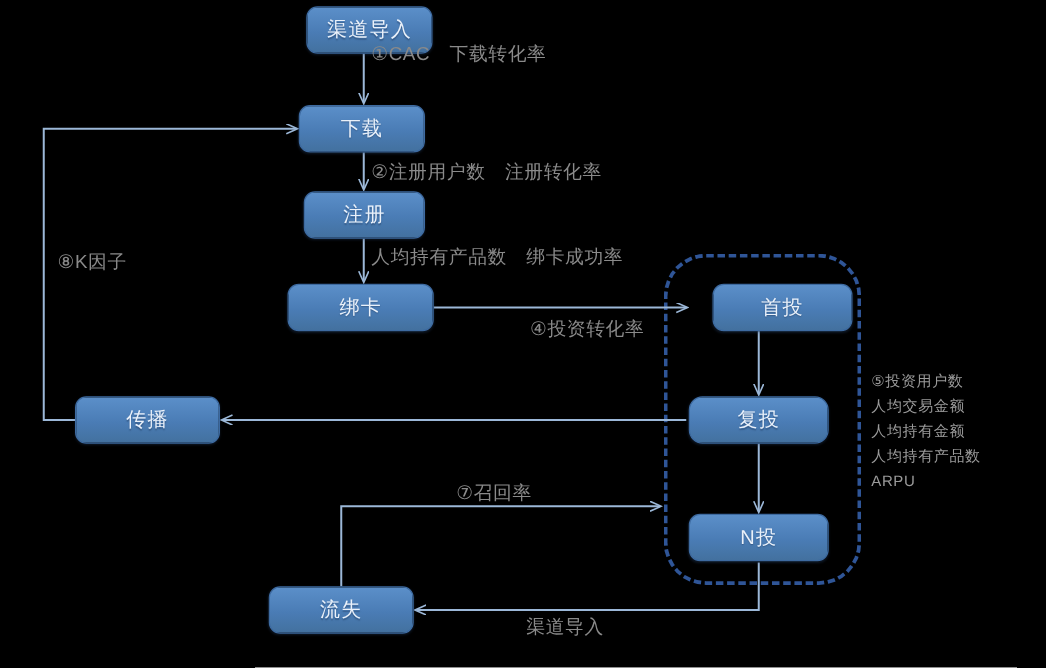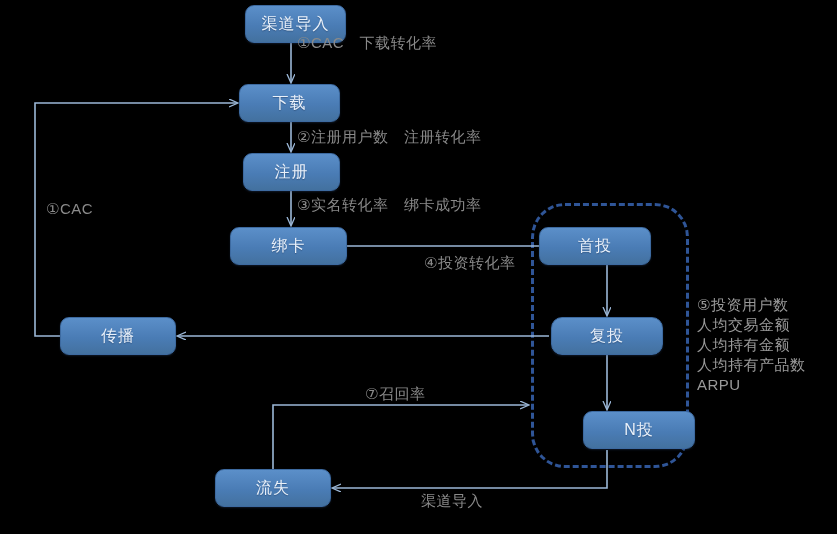--- a/index.html
+++ b/index.html
@@ -43,21 +43,21 @@
     position: absolute;
     color: #8a8a8a;
     font-size: 15px;
     white-space: pre;
     letter-spacing: 0.5px;
     user-select: none;
   }
   .metrics-block {
     position: absolute;
     color: #9a9a9a;
-    font-size: 15px;
+    font-size: 12px;
     line-height: 20px;
     white-space: pre-line;
     letter-spacing: 0.5px;
     user-select: none;
   }
   .dashed-group {
     position: absolute;
     box-sizing: border-box;
     border: 3px dashed #2f5597;
     border-radius: 34px;
@@ -106,43 +106,43 @@
   </div>
   <div class="node" id="n-download" style="left: 239px; top: 84px; width: 101px; height: 38px; font-family: Liberation Serif, serif;">
     <span class="node-label">下载</span>
   </div>
   <div class="node" id="n-register" style="left: 243px; top: 153px; width: 97px; height: 38px;">
     <span class="node-label">注册</span>
   </div>
   <div class="node" id="n-bindcard" style="left: 230px; top: 227px; width: 117px; height: 38px;">
     <span class="node-label">绑卡</span>
   </div>
-  <div class="node" id="n-first" style="left: 539px; top: 227px; width: 112px; height: 38px;">
+  <div class="node" id="n-first" style="left: 570px; top: 227px; width: 112px; height: 38px;">
     <span class="node-label">首投</span>
   </div>
   <div class="node" id="n-repeat" style="left: 551px; top: 317px; width: 112px; height: 38px; border-radius: 11px;">
     <span class="node-label">复投</span>
   </div>
-  <div class="node" id="n-ninvest" style="left: 551px; top: 411px; width: 112px; height: 38px; margin-left: 32px;">
+  <div class="node" id="n-ninvest" style="left: 551px; top: 411px; width: 112px; height: 38px;">
     <span class="node-label">N投</span>
   </div>
   <div class="node" id="n-spread" style="left: 60px; top: 317px; width: 116px; height: 38px;">
     <span class="node-label">传播</span>
   </div>
   <div class="node" id="n-churn" style="left: 215px; top: 469px; width: 116px; height: 38px;">
     <span class="node-label">流失</span>
   </div>
 
   <div class="edge-label" id="l-e1" style="left: 297px; top: 34px;">①CAC　下载转化率</div>
   <div class="edge-label" id="l-e2" style="left: 297px; top: 128px;">②注册用户数　注册转化率</div>
-  <div class="edge-label" id="l-e3" style="left: 297px; top: 196px;">③实名转化率　绑卡成功率</div>
+  <div class="edge-label" id="l-e3" style="left: 297px; top: 196px;">人均持有产品数　绑卡成功率</div>
   <div class="edge-label" id="l-e4" style="left: 424px; top: 254px; text-align: right;">④投资转化率</div>
   <div class="edge-label" id="l-e6" style="left: 421px; top: 492px;">渠道导入</div>
   <div class="edge-label" id="l-e7" style="left: 345px; top: 385px; margin-left: 20px;">⑦召回率</div>
-  <div class="edge-label" id="l-e8" style="left: 46px; top: 200px;">①CAC</div>
+  <div class="edge-label" id="l-e8" style="left: 46px; top: 200px;">⑧K因子</div>
 
   <div class="metrics-block" id="metrics" style="left: 697px; top: 295px;">⑤投资用户数
 人均交易金额
 人均持有金额
 人均持有产品数
 ARPU</div>
 
 </div>
 
 </body></html>

